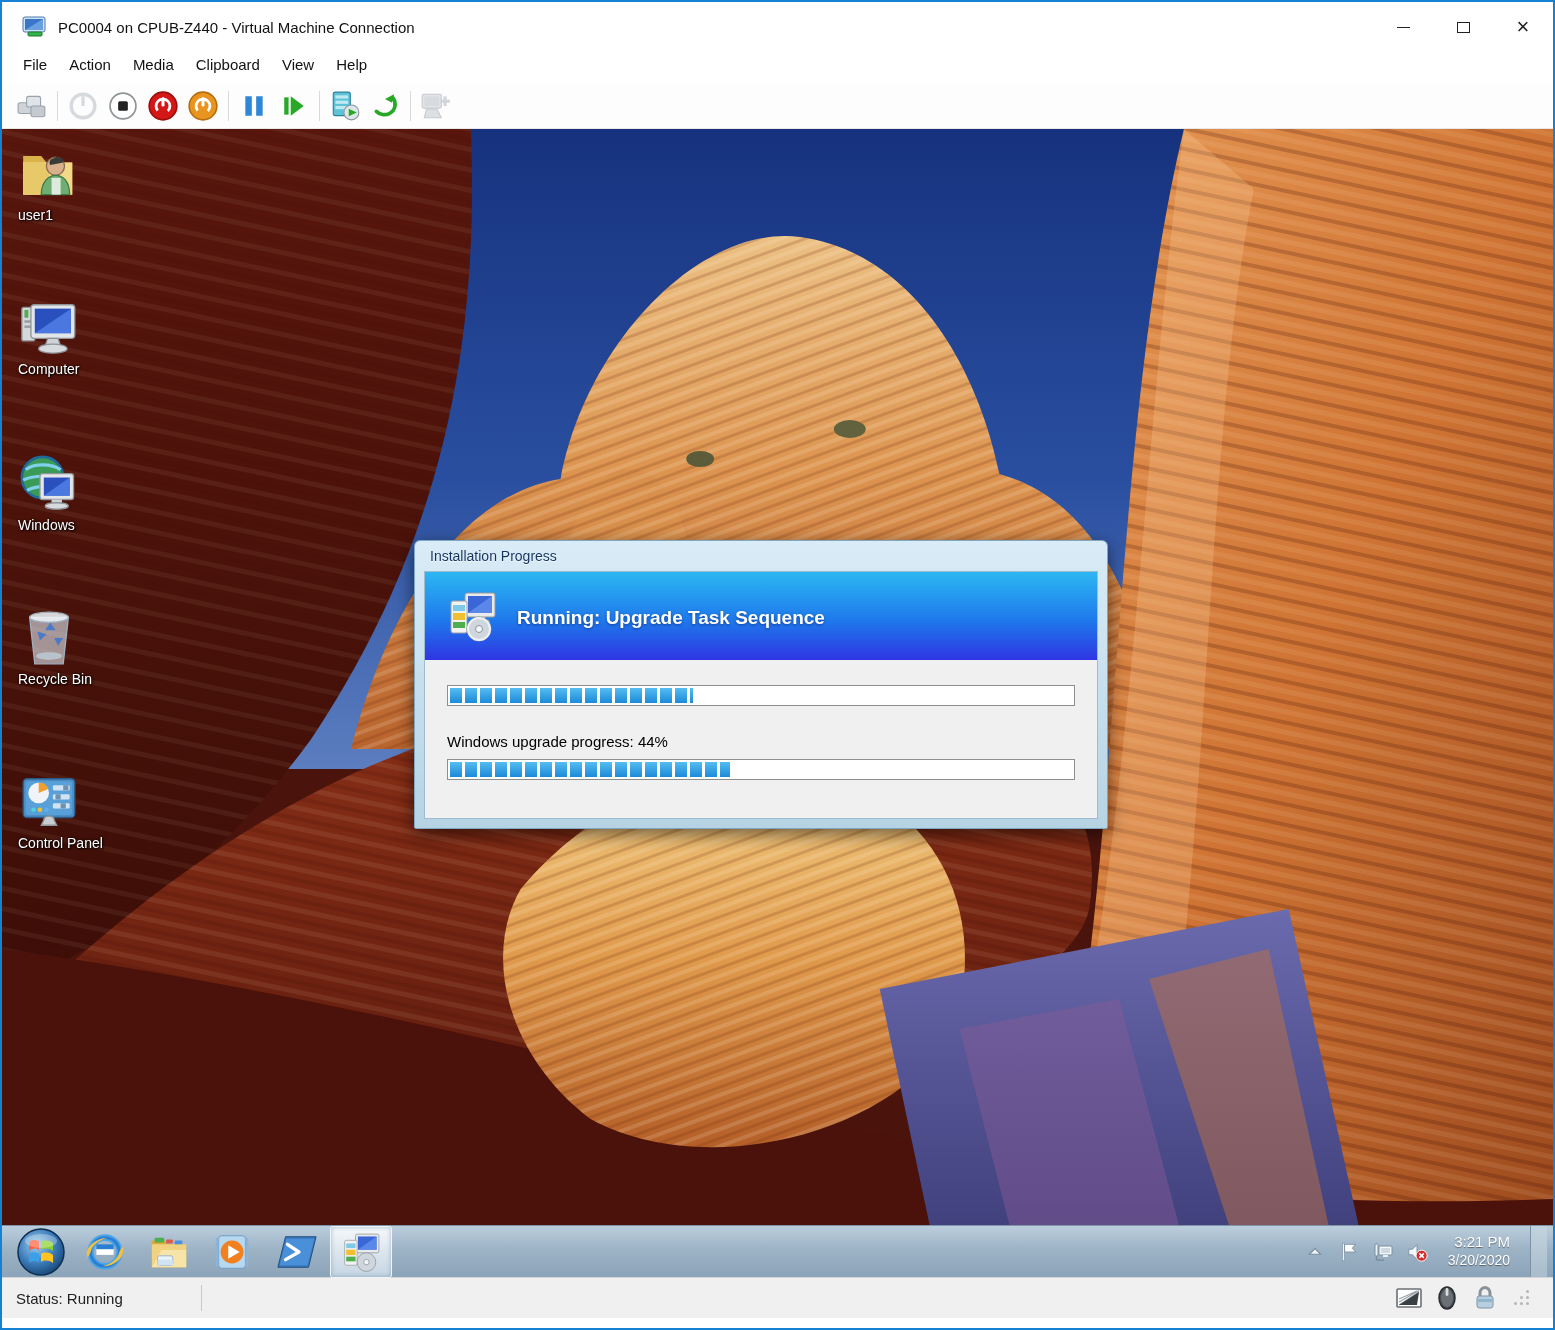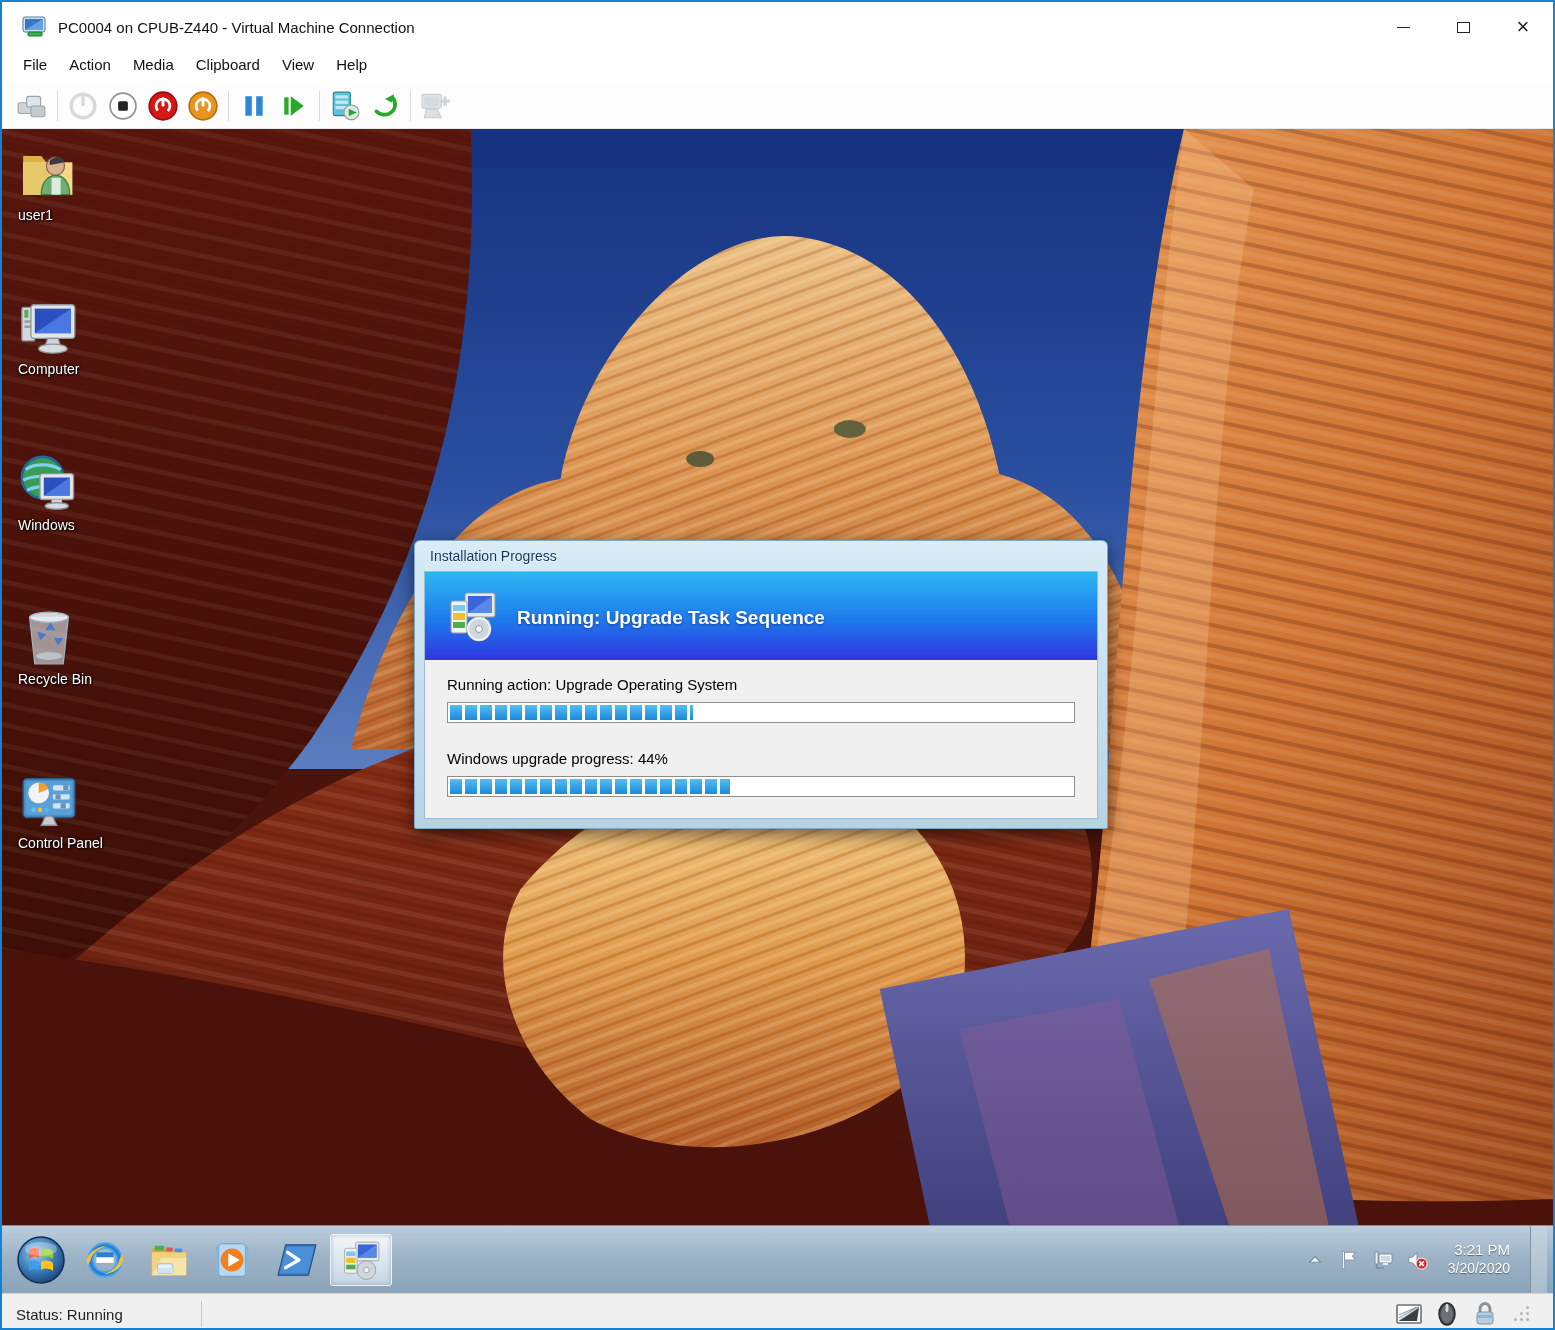--- a/index.html
+++ b/index.html
@@ -44,21 +44,21 @@
   .banner svg{width:54px;height:54px;margin:0 18px 0 20px;flex:0 0 auto;}
   .banner .org{font-size:27px;color:#fff;text-shadow:0 1px 3px rgba(0,0,60,.45);}
   .banner .bstatus{font-size:19px;font-weight:bold;color:#fff;margin-top:4px;text-shadow:0 1px 3px rgba(0,0,60,.45);}
   .dlg-content{padding:16px 22px 0 22px;}
   .plabel{font-size:15px;color:#000;}
   .pbar{margin-top:9px;height:21px;border:1px solid #8e8e8e;background:#fff;padding:2px;}
   .pfill{height:100%;background-image:repeating-linear-gradient(90deg,rgba(255,255,255,0) 0 12px,#fff 12px 15px),linear-gradient(#55bdf2,#1b8ad8);}
   .pgap{height:27px;}
 
   
-  .taskbar{height:68px;display:flex;align-items:center;background:linear-gradient(#bccedd,#9db3c6 45%,#8ca4b9);
+  .taskbar{height:52px;display:flex;align-items:center;background:linear-gradient(#bccedd,#9db3c6 45%,#8ca4b9);
     border-top:1px solid #7d93a6;padding-left:8px;position:relative;}
   .tb-app{width:62px;height:52px;display:flex;align-items:center;justify-content:center;border-radius:3px;margin-right:2px;}
   .tb-app.active{background:linear-gradient(rgba(255,255,255,.85),rgba(225,238,248,.65));border:1px solid #eef6fc;box-shadow:inset 0 0 4px rgba(90,120,150,.5);}
   .tb-app svg{width:42px;height:42px;}
   .tb-app.start svg{width:50px;height:50px;}
   .tray{margin-left:auto;display:flex;align-items:center;gap:12px;height:100%;padding-right:6px;}
   .tray-ic{width:22px;height:22px;display:flex;align-items:center;justify-content:center;}
   .clock{text-align:right;color:#fff;text-shadow:0 1px 1px rgba(0,0,0,.45);line-height:1.25;margin:0 8px;}
   .clock .t{font-size:15px;}
   .clock .d{font-size:14px;}
@@ -359,21 +359,20 @@
             <rect x="8" y="33" width="12" height="6" fill="#4cae4c"></rect>
             <circle cx="34" cy="40" r="12" fill="#cfd6dd" stroke="#8e959c"></circle>
             <circle cx="34" cy="40" r="11" fill="none" stroke="#eef2f5" stroke-width="2"></circle>
             <circle cx="34" cy="40" r="3.5" fill="#f4f7f9" stroke="#8e959c"></circle>
           </svg>
           <div>
             <div class="bstatus">Running: Upgrade Task Sequence</div>
           </div>
         </div>
         <div class="dlg-content">
-          <div class="plabel">Running action: Upgrade Operating System</div>
           <div class="pbar">
             <div class="pfill" style="width: 39%;"></div>
           </div>
           <div class="pgap"></div>
           <div class="plabel">Windows upgrade progress: 44%</div>
           <div class="pbar">
             <div class="pfill" style="width: 45%;"></div>
           </div>
         </div>
       </div>

